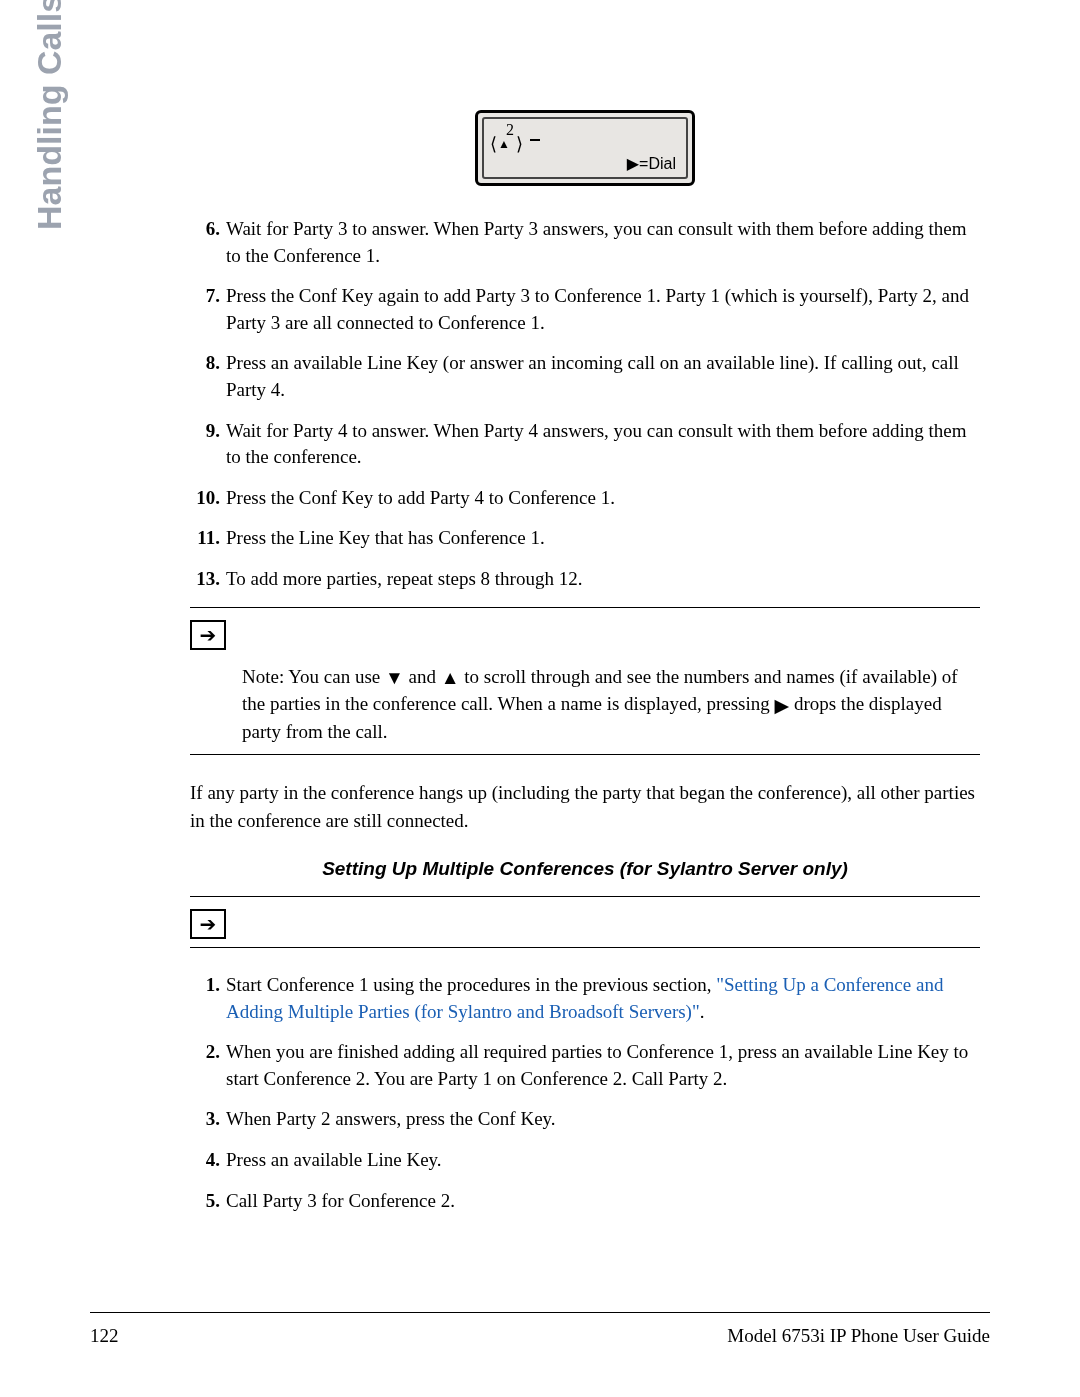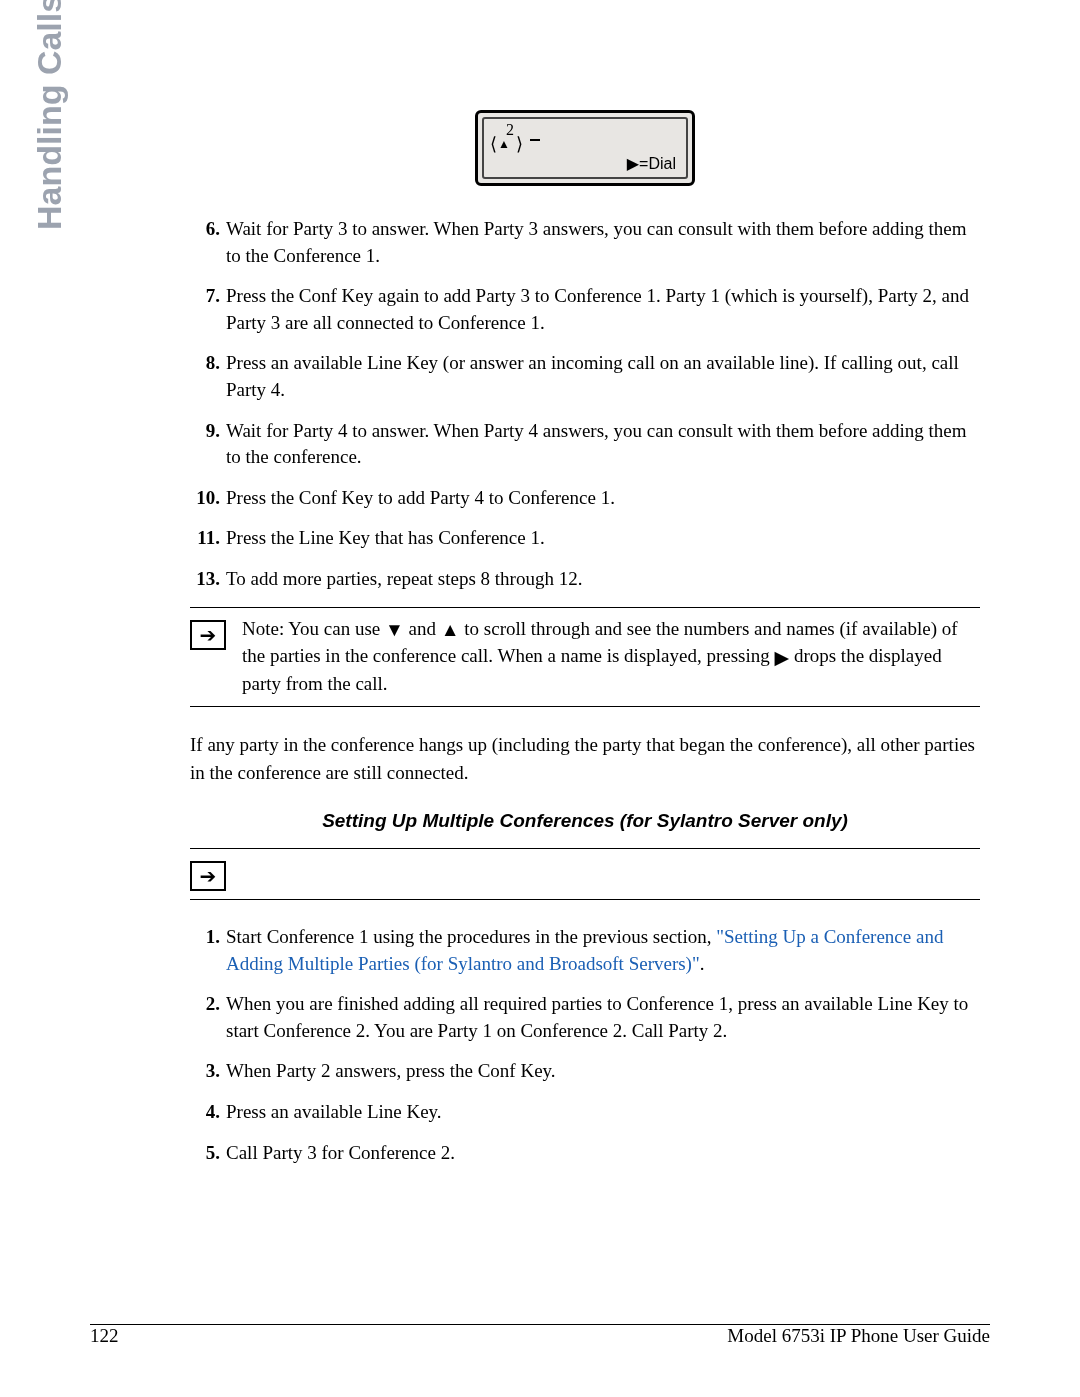--- a/index.html
+++ b/index.html
@@ -122,20 +122,21 @@
     display: flex;
     align-items: center;
     justify-content: center;
     font-size: 20px;
     flex-shrink: 0;
     margin-top: 4px;
   }
   .note-text {
     flex: 1;
     line-height: 1.4;
+    margin-top: 48px;
   }
   .body-para {
     line-height: 1.45;
     margin-bottom: 24px;
   }
   .subheading {
     font-family: Arial, Helvetica, sans-serif;
     font-weight: bold;
     font-style: italic;
     font-size: 19px;
@@ -146,21 +147,21 @@
     color: #1a5fb4;
   }
   .footer {
     position: absolute;
     bottom: 50px;
     left: 90px;
     right: 90px;
     border-top: 1px solid #000;
     display: flex;
     justify-content: space-between;
-    padding-top: 0;
+    padding-top: 12px;
     font-size: 19px;
   }
   .icon-inline {
     display: inline-block;
     vertical-align: middle;
   }
   b { font-weight: normal; }
 </style>
 </head>
 <body>

